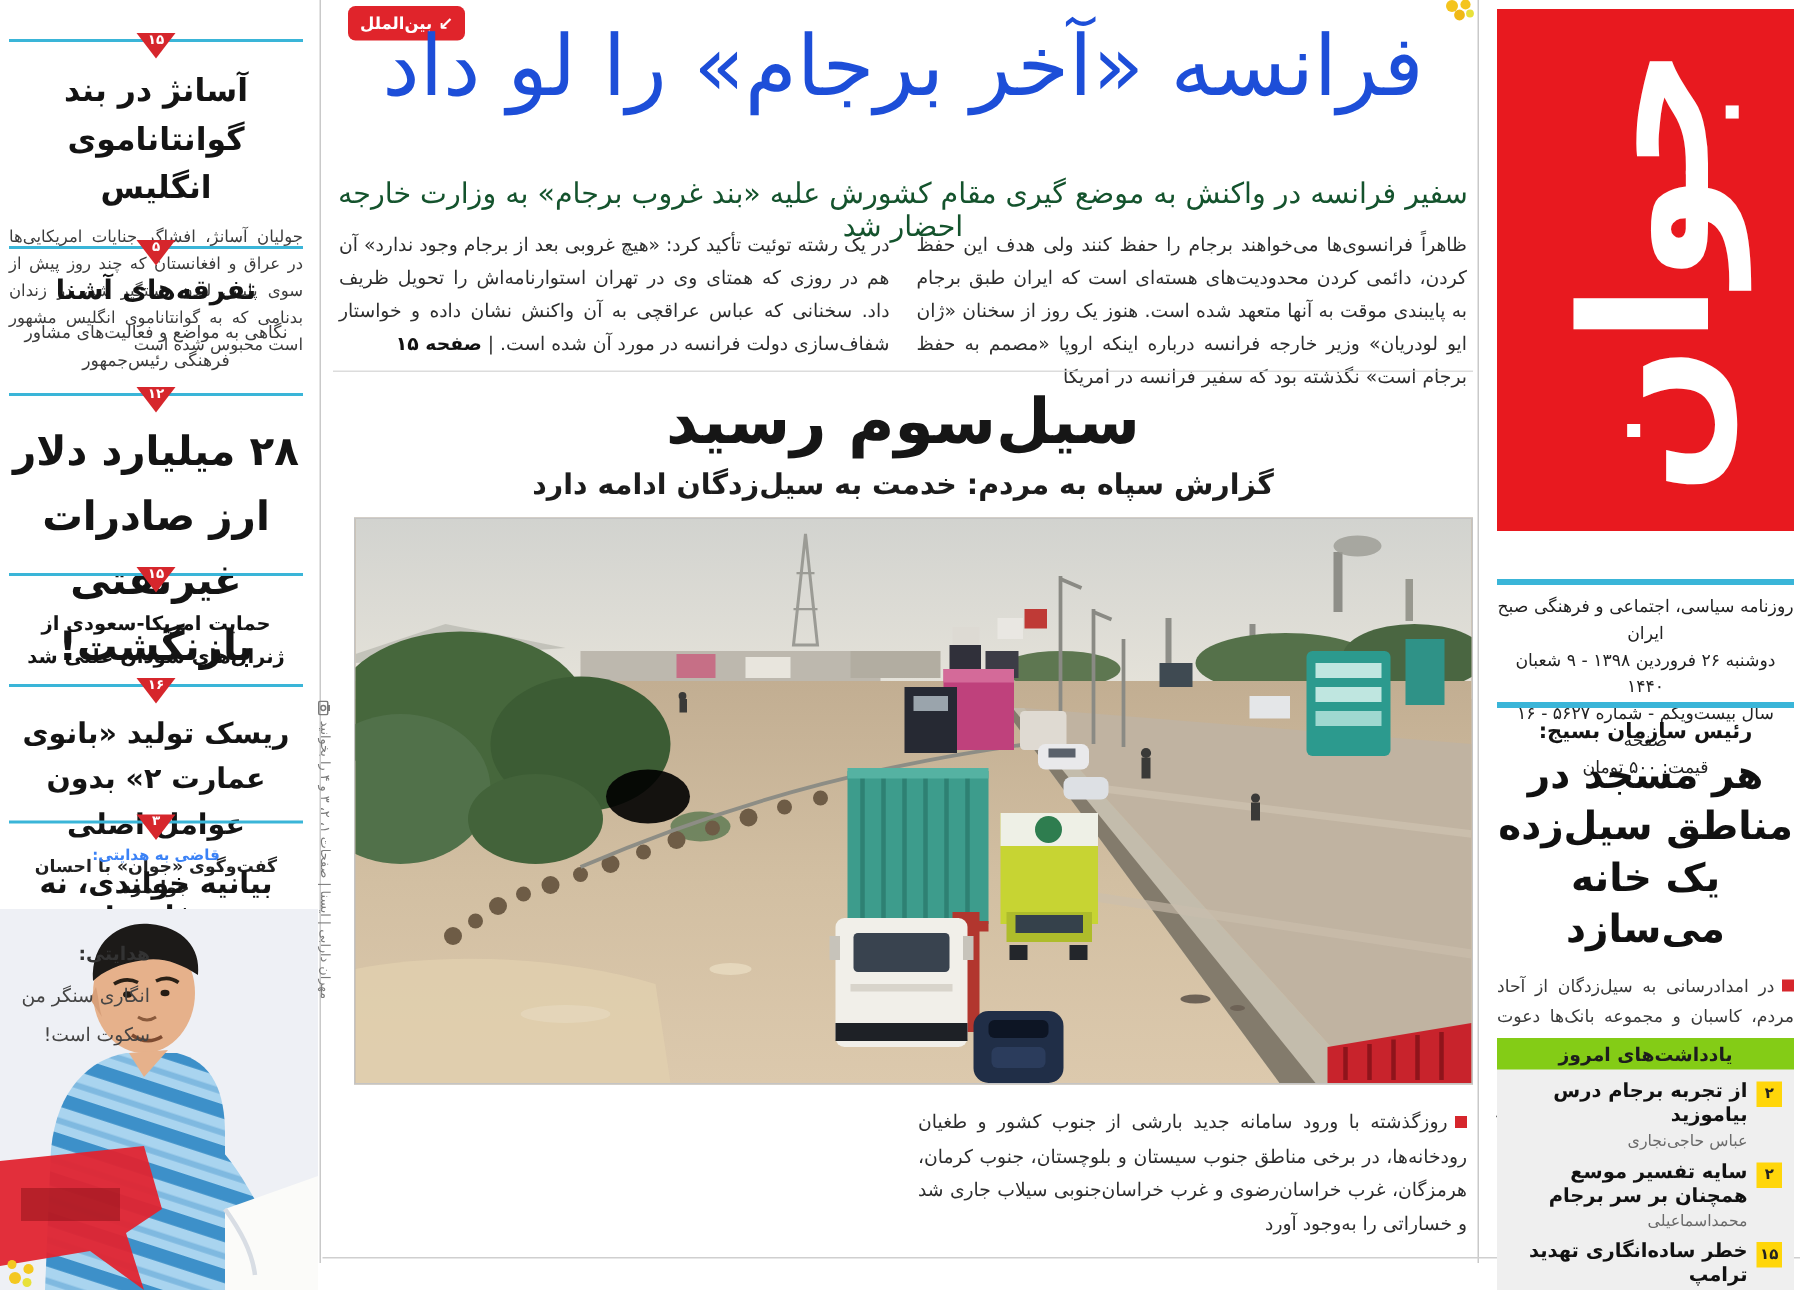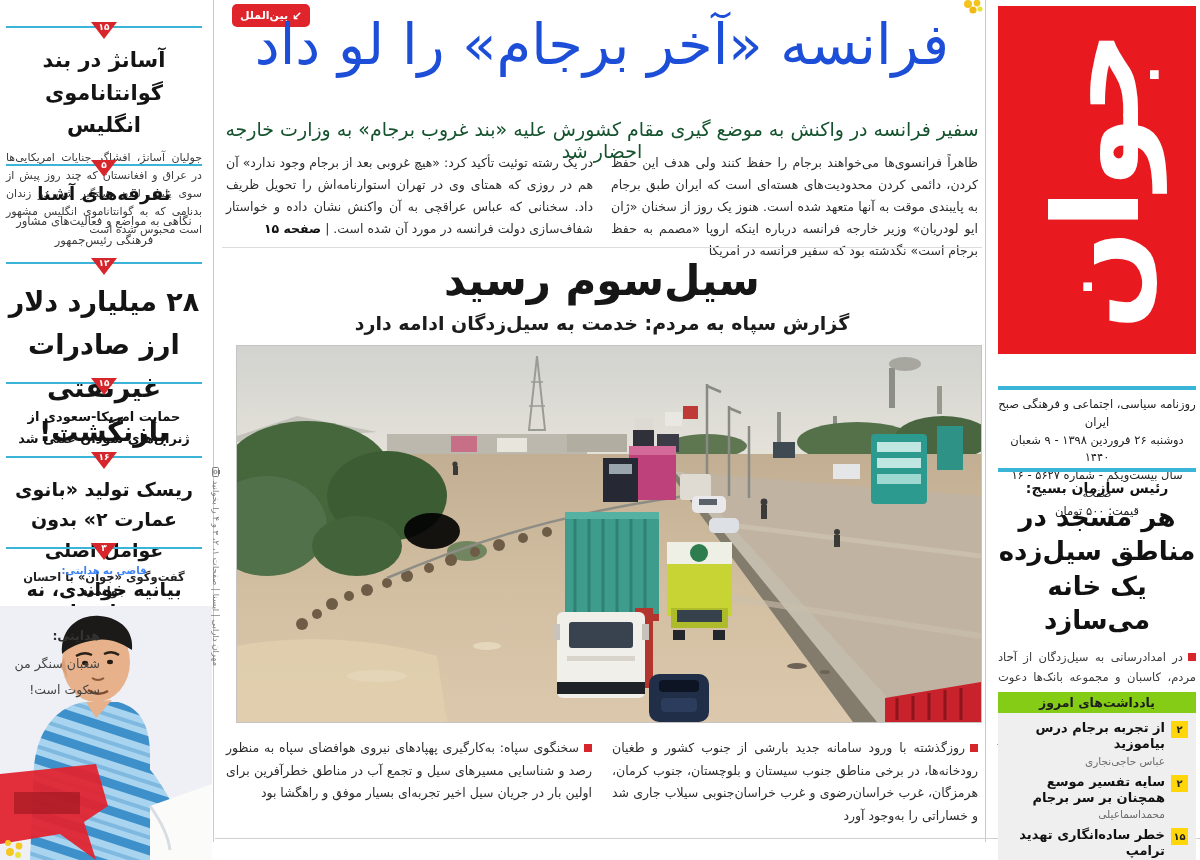--- a/index.html
+++ b/index.html
@@ -193,21 +193,21 @@
         <g>
           <circle cx="10" cy="246" r="4" fill="#f4c820"></circle>
             <circle cx="19" cy="240" r="3.4" fill="#f4c820"></circle>
           <circle cx="18" cy="249" r="3" fill="#e8e13a"></circle>
             <circle cx="8" cy="237" r="3" fill="#f4c820"></circle>
         </g>
       </svg>
       <div class="quote">
         <div class="q-label">هدایتی:</div>
         <div class="q-text">
-          <span>شعبان سنگر من</span><br>
+          <span>انگاری سنگر من</span><br>
           <span>سکوت است!</span>
         </div>
       </div>
     </div>
   </div>
 
   <div class="center">
 
     <div class="section-tag">
       <span class="arr">↙</span>
@@ -400,21 +400,20 @@
         <svg width="10" height="8" viewBox="0 0 10 8">
           <rect x="0.5" y="1.5" width="9" height="6" rx="1" fill="none" stroke="#7a7a7a"></rect>
           <circle cx="5" cy="4.5" r="1.6" fill="none" stroke="#7a7a7a"></circle>
           <rect x="3" y="0" width="4" height="2" fill="#7a7a7a"></rect>
         </svg>
       </div>
     </div>
 
     <div class="flood-notes">
       <div class="flood-note"><span class="bullet"></span><span>روزگذشته با ورود سامانه جدید بارشی از جنوب کشور و طغیان رودخانه‌ها، در برخی مناطق جنوب سیستان و بلوچستان، جنوب کرمان، هرمزگان، غرب خراسان‌رضوی و غرب خراسان‌جنوبی سیلاب جاری شد و خساراتی را به‌وجود آورد</span></div>
-      <div class="flood-note"><span class="bullet"></span><span>سخنگوی سپاه: به‌کارگیری پهپادهای نیروی هوافضای سپاه به منظور رصد و شناسایی مسیرهای سیل و تجمع آب در مناطق خطرآفرین برای اولین بار در جریان سیل اخیر تجربه‌ای بسیار موفق و راهگشا بود</span></div>
     </div>
   </div>
 
   <div class="right">
 
     <div class="logo-box">
       <span class="logo-word">جوان</span>
     </div>
 
     <div class="cyanbar cb1"></div>

